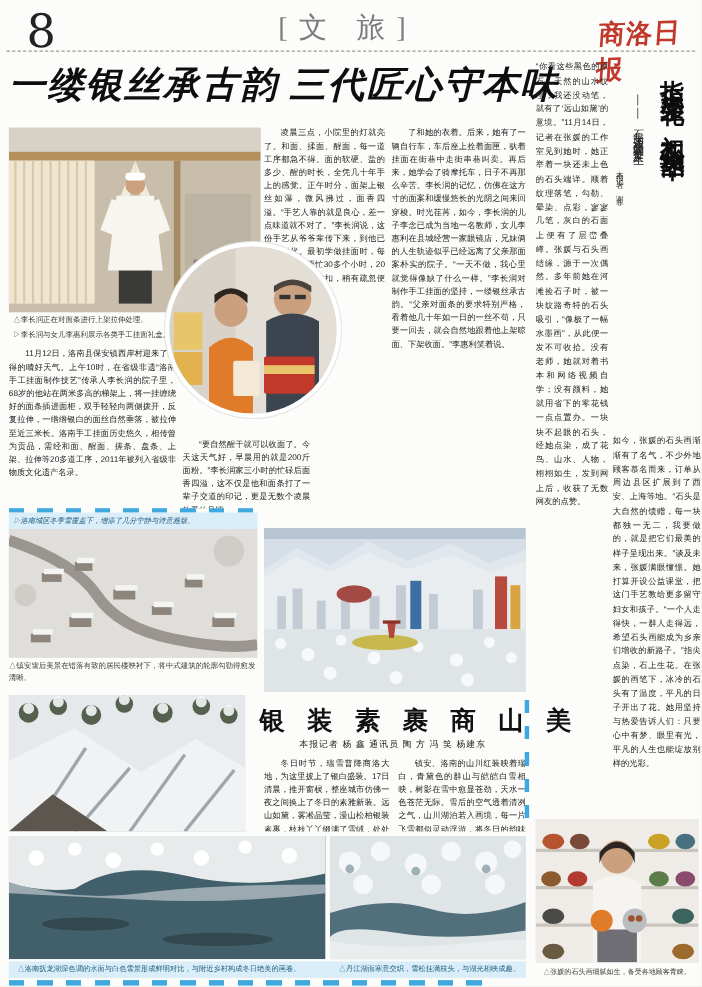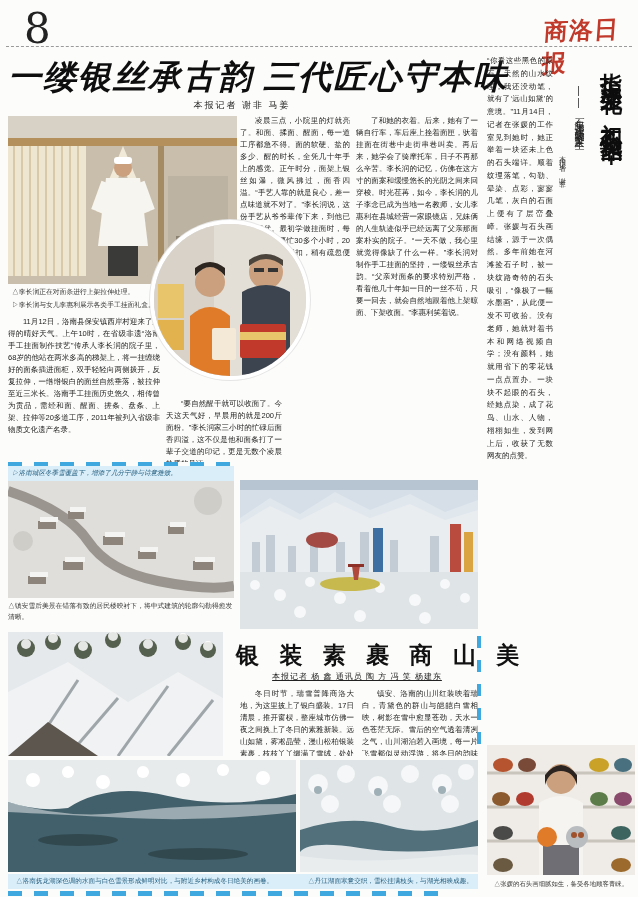--- a/index.html
+++ b/index.html
@@ -38,25 +38,25 @@
   .v-sub{writing-mode:vertical-rl;font-size:10px;color:#222;letter-spacing:2px;}
   .v-byline{writing-mode:vertical-rl;font-size:7px;color:#333;letter-spacing:3px;}
   .sb-caption{font-size:6.4px;color:#3a3a3a;text-align:center;line-height:1.5;z-index:3;}
 </style>
 </head>
 <body>
 
 <div class="page">
 
   <div class="abs pageno" style="left:24px;top:4px;">8</div>
+  <div class="abs section-title" style="left:253px;top:8px;">[文  旅]</div>
   <div class="abs masthead" style="left:543px;top:14px;">商洛日报</div>
   <div class="abs rule-dash" style="left:6px;top:46px;width:626px;"></div>
 
   <div class="abs headline1" style="left:8px;top:55px;width:468px;">一缕银丝承古韵  三代匠心守本味</div>
-  <div class="abs byline" style="left:8px;top:99px;width:468px;">本报记者  谢非  马姜</div>
 
   <div class="abs bodytext" style="left:8px;top:316px;width:152px;height:146px;">11月12日，洛南县保安镇西岸村迎来了难得的晴好天气。上午10时，在省级非遗“洛南手工挂面制作技艺”传承人李长润的院子里，68岁的他站在两米多高的梯架上，将一挂缠绕好的面条插进面柜，双手轻轻向两侧拨开，反复拉伸，一绺绺银白的面丝自然垂落，被拉伸至近三米长。洛南手工挂面历史悠久，相传曾为贡品，需经和面、醒面、搓条、盘条、上架、拉伸等20多道工序，2011年被列入省级非物质文化遗产名录。</div>
   <div class="abs bodytext" style="left:166px;top:398px;width:116px;height:64px;">“要自然醒干就可以收面了。今天这天气好，早晨用的就是200斤面粉。”李长润家三小时的忙碌后面香四溢，这不仅是他和面条打了一辈子交道的印记，更是无数个凌晨热爱的见证。</div>
   <div class="abs bodytext" style="left:240px;top:115px;width:110px;height:347px;">凌晨三点，小院里的灯就亮了。和面、揉面、醒面，每一道工序都急不得。面的软硬、盐的多少、醒的时长，全凭几十年手上的感觉。正午时分，面架上银丝如瀑，微风拂过，面香四溢。“手艺人靠的就是良心，差一点味道就不对了。”李长润说，这份手艺从爷爷辈传下来，到他已是第三代。最初学做挂面时，每日和面搭面要忙30多个小时，20多道工序环环相扣，稍有疏忽便前功尽弃。</div>
   <div class="abs bodytext" style="left:356px;top:115px;width:122px;height:347px;">了和她的衣着。后来，她有了一辆自行车，车后座上拴着面匣，驮着挂面在街巷中走街串巷叫卖。再后来，她学会了骑摩托车，日子不再那么辛苦。李长润的记忆，仿佛在这方寸的面案和缓慢悠长的光阴之间来回穿梭。时光荏苒，如今，李长润的儿子李念已成为当地一名教师，女儿李惠利在县城经营一家眼镜店，兄妹俩的人生轨迹似乎已经远离了父亲那面案朴实的院子。“一天不做，我心里就觉得像缺了什么一样。”李长润对制作手工挂面的坚持，一缕银丝承古韵。“父亲对面条的要求特别严格，看着他几十年如一日的一丝不苟，只要一回去，就会自然地跟着他上架晾面、下架收面。”李惠利笑着说。</div>
 
   <div class="abs photo" style="left:8px;top:116px;width:229px;height:168px;">
     <svg viewBox="0 0 229 168" preserveAspectRatio="none">
       <rect width="229" height="168" fill="#c9beac"></rect>
       <rect y="0" width="229" height="26" fill="#d8d2c6"></rect>
@@ -210,21 +210,21 @@
         <line x1="20" y1="124" x2="70" y2="48"></line>
           <line x1="60" y1="124" x2="110" y2="66"></line>
         <line x1="110" y1="124" x2="160" y2="54"></line>
           <line x1="160" y1="124" x2="205" y2="68"></line>
       </g>
       <path d="M0 124 L40 90 L90 124 Z" fill="#5d564e"></path>
     </svg>
   </div>
 
   <div class="abs headline2" style="left:236px;top:640px;width:242px;">银 装 素 裹 商 山 美</div>
-  <div class="abs byline2" style="left:236px;top:671px;width:242px;text-decoration:underline;">本报记者 杨 鑫  通讯员 陶 方 冯 笑 杨建东</div>
+  <div class="abs byline2" style="left:236px;top:671px;width:242px;">本报记者 杨 鑫  通讯员 陶 方 冯 笑 杨建东</div>
   <div class="abs bodytext" style="left:240px;top:688px;width:114px;height:68px;">冬日时节，瑞雪普降商洛大地，为这里披上了银白盛装。17日清晨，推开窗棂，整座城市仿佛一夜之间换上了冬日的素雅新装。远山如黛，雾凇晶莹，漫山松柏银装素裹，枝枝丫丫缀满了雪绒，处处皆是如诗如画的景致。</div>
   <div class="abs bodytext" style="left:362px;top:688px;width:116px;height:68px;">镇安、洛南的山川红装映着瑞白，青黛色的群山与皑皑白雪相映，树影在雪中愈显苍劲，天水一色苍茫无际。雪后的空气透着清冽之气，山川湖泊若入画境，每一片飞雪都似灵动浮游，将冬日的韵味洒满在商山大地之上。</div>
   <div class="abs dashline-v" style="left:477px;top:636px;width:4px;height:120px;"></div>
 
   <div class="abs photo" style="left:8px;top:760px;width:288px;height:112px;">
     <svg viewBox="0 0 288 112" preserveAspectRatio="none">
       <rect width="288" height="112" fill="#42606b"></rect>
       <path d="M0 0 L288 0 L288 34 Q220 50 160 36 T60 48 Q30 52 0 42 Z" fill="#e8ebec"></path>
       <g fill="#ffffff">
         <circle cx="25" cy="20" r="7"></circle>
@@ -269,20 +269,21 @@
   <div class="abs bluebar" style="left:8px;top:874px;width:470px;height:15px;font-style:normal;">
     <span style="position:absolute;left:8px;">△洛南抚龙湖深色调的水面与白色雪景形成鲜明对比，与附近乡村构成冬日绝美的画卷。</span>
     <span style="position:absolute;left:300px;">△丹江湖面寒意交织，雪松挂满枝头，与湖光相映成趣。</span>
   </div>
   <div class="abs dashline-h" style="left:8px;top:891px;width:440px;height:5px;"></div>
 
   <div class="abs bodytext" style="left:487px;top:55px;width:66px;height:685px;text-indent:0;line-height:1.7;">“你看这些黑色的原石，天然的山水纹理，我还没动笔，就有了‘远山如黛’的意境。”11月14日，记者在张媛的工作室见到她时，她正举着一块还未上色的石头端详。顺着纹理落笔，勾勒、晕染、点彩，寥寥几笔，灰白的石面上便有了层峦叠嶂。张媛与石头画结缘，源于一次偶然。多年前她在河滩捡石子时，被一块纹路奇特的石头吸引，“像极了一幅水墨画”，从此便一发不可收拾。没有老师，她就对着书本和网络视频自学；没有颜料，她就用省下的零花钱一点点置办。一块块不起眼的石头，经她点染，成了花鸟、山水、人物，栩栩如生，发到网上后，收获了无数网友的点赞。</div>
   <div class="abs v-title" style="left:594px;top:55px;height:330px;">指尖点染生花　初心不负韶华</div>
   <div class="abs v-sub" style="left:572px;top:86px;height:260px;">——石头画达人张媛的逐梦人生</div>
   <div class="abs v-byline" style="left:557px;top:150px;height:100px;">本报记者　谢非</div>
+  <div class="abs bodytext" style="left:557px;top:395px;width:80px;height:345px;text-indent:0;line-height:1.7;">如今，张媛的石头画渐渐有了名气，不少外地顾客慕名而来，订单从周边县区扩展到了西安、上海等地。“石头是大自然的馈赠，每一块都独一无二，我要做的，就是把它们最美的样子呈现出来。”谈及未来，张媛满眼憧憬。她打算开设公益课堂，把这门手艺教给更多留守妇女和孩子。“一个人走得快，一群人走得远，希望石头画能成为乡亲们增收的新路子。”指尖点染，石上生花。在张媛的画笔下，冰冷的石头有了温度，平凡的日子开出了花。她用坚持与热爱告诉人们：只要心中有梦、眼里有光，平凡的人生也能绽放别样的光彩。</div>
 
   <div class="abs photo" style="left:487px;top:745px;width:148px;height:130px;">
     <svg viewBox="0 0 148 130" preserveAspectRatio="none">
       <rect width="148" height="130" fill="#efece7"></rect>
       <g stroke="#c9c4bc" stroke-width="3">
         <line x1="0" y1="28" x2="148" y2="28"></line>
           <line x1="0" y1="62" x2="148" y2="62"></line>
         <line x1="0" y1="96" x2="148" y2="96"></line>
       </g>
       <g>

